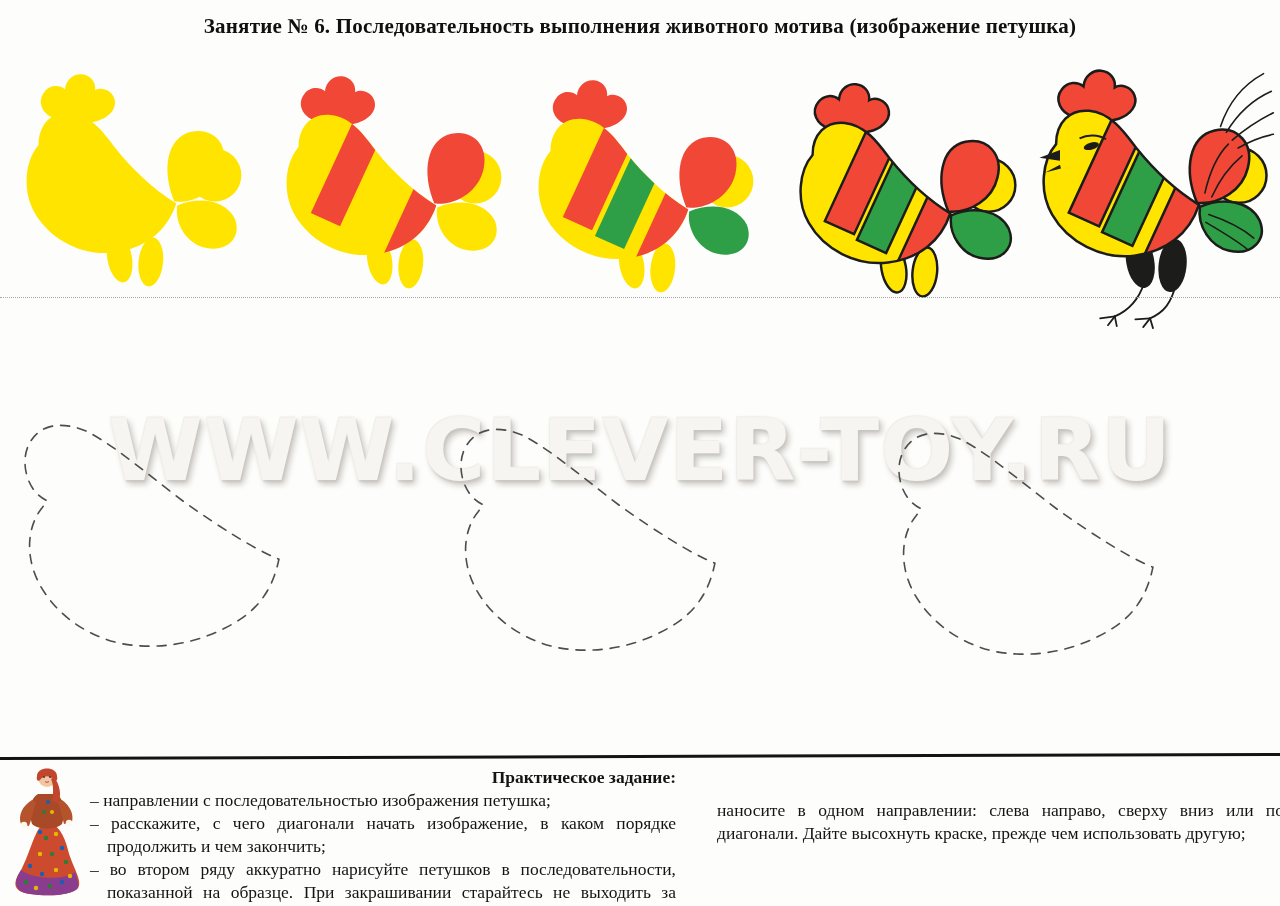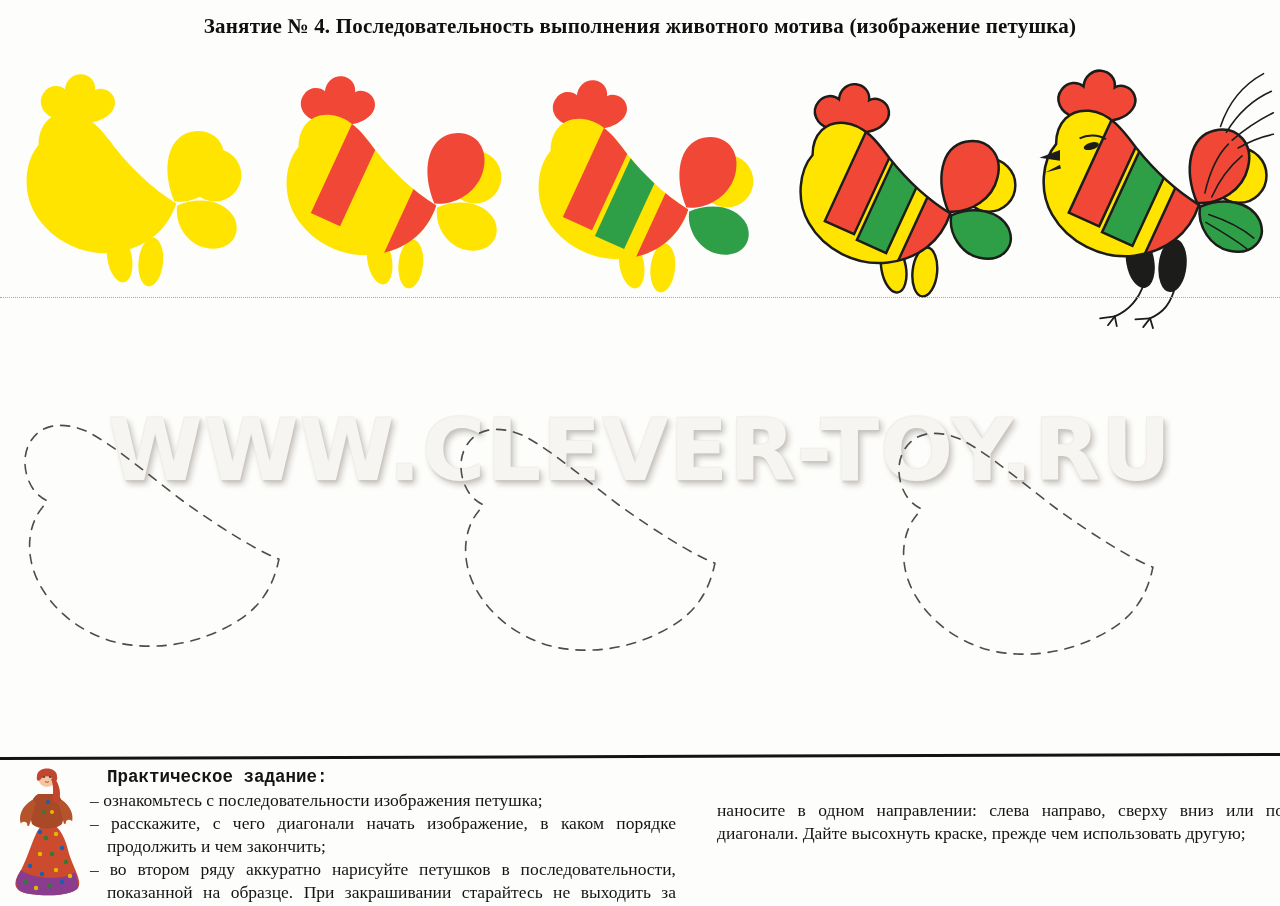--- a/index.html
+++ b/index.html
@@ -34,28 +34,28 @@
     position:absolute;left:-4px;top:755px;width:1290px;height:3px;
     background:#141414;transform:rotate(-0.18deg);
   }
   .doll{position:absolute;left:6px;top:762px;width:84px;height:140px;}
   .instr{
     position:absolute;top:766px;font-size:17.5px;line-height:1.32;
     text-align:justify;color:#141414;
   }
   .instr.left{left:90px;width:586px;}
   .instr.right{left:700px;width:584px;margin-top:33px;}
-  .instr .head{font-weight:bold;text-align:left;font-family:Liberation Mono, monospace;}
+  .instr .head{font-weight:bold;text-align:right;}
   .instr .item{padding-left:17px;text-indent:-17px;}
   .instr .cont{padding-left:17px;text-indent:0;}
 </style>
 </head>
 <body>
 
-<div class="page-title">Занятие № 4. Последовательность выполнения животного мотива (изображение петушка)</div>
+<div class="page-title">Занятие № 6. Последовательность выполнения животного мотива (изображение петушка)</div>
 
 <div class="rooster" style="left:12px;top:62px;width:238px;height:266px">
     <svg viewBox="0 0 252 282" width="100%" height="100%">
       <defs>
         <clipPath id="bodyclip0">
           <path d="M 62,54 C 42,52 28,66 28,88 C 14,104 10,136 24,160 C 40,188 74,206 108,202 C 140,198 164,180 174,150 C 148,134 126,112 110,92 C 98,76 84,56 62,54 Z"></path>
         </clipPath>
       </defs>
       <path d="M 46,60 C 32,56 26,42 34,32 C 40,24 50,24 56,29 C 57,18 66,12 74,13 C 83,14 89,21 88,30 C 95,26 105,30 108,38 C 112,48 104,58 92,62 C 77,67 60,66 46,60 Z" fill="#FFE400" stroke="none" stroke-width="2.6"></path>
       <circle cx="215" cy="120" r="28" fill="#FFE400" stroke="none" stroke-width="2.6"></circle>
@@ -228,19 +228,19 @@
       <circle cx="50" cy="72" r="2.2" fill="#e6b800"></circle>
     <circle cx="34" cy="70" r="2.2" fill="#1a5fb4"></circle>
       <circle cx="38" cy="50" r="2" fill="#2e7d32"></circle>
     <circle cx="46" cy="50" r="2" fill="#e6b800"></circle>
       <circle cx="42" cy="40" r="2" fill="#1a5fb4"></circle>
   </g>
 </svg>
 
 <div class="instr left">
   <div class="head cont">Практическое задание:</div>
-  <div class="item">– ознакомьтесь с последовательности изображения петушка;</div>
+  <div class="item">– направлении с последовательностью изображения петушка;</div>
   <div class="item">– расскажите, с чего диагонали начать изображение, в каком порядке продолжить и чем закончить;</div>
   <div class="item">– во втором ряду аккуратно нарисуйте  петушков в последовательности, показанной на  образце. При закрашивании старайтесь не выходить за линию контура. Мазки</div>
 </div>
 <div class="instr right">
   <div class="cont">наносите в одном направлении: слева направо, сверху вниз или по диагонали. Дайте высохнуть краске, прежде чем использовать другую;</div>
 </div>
 
 </body></html>

